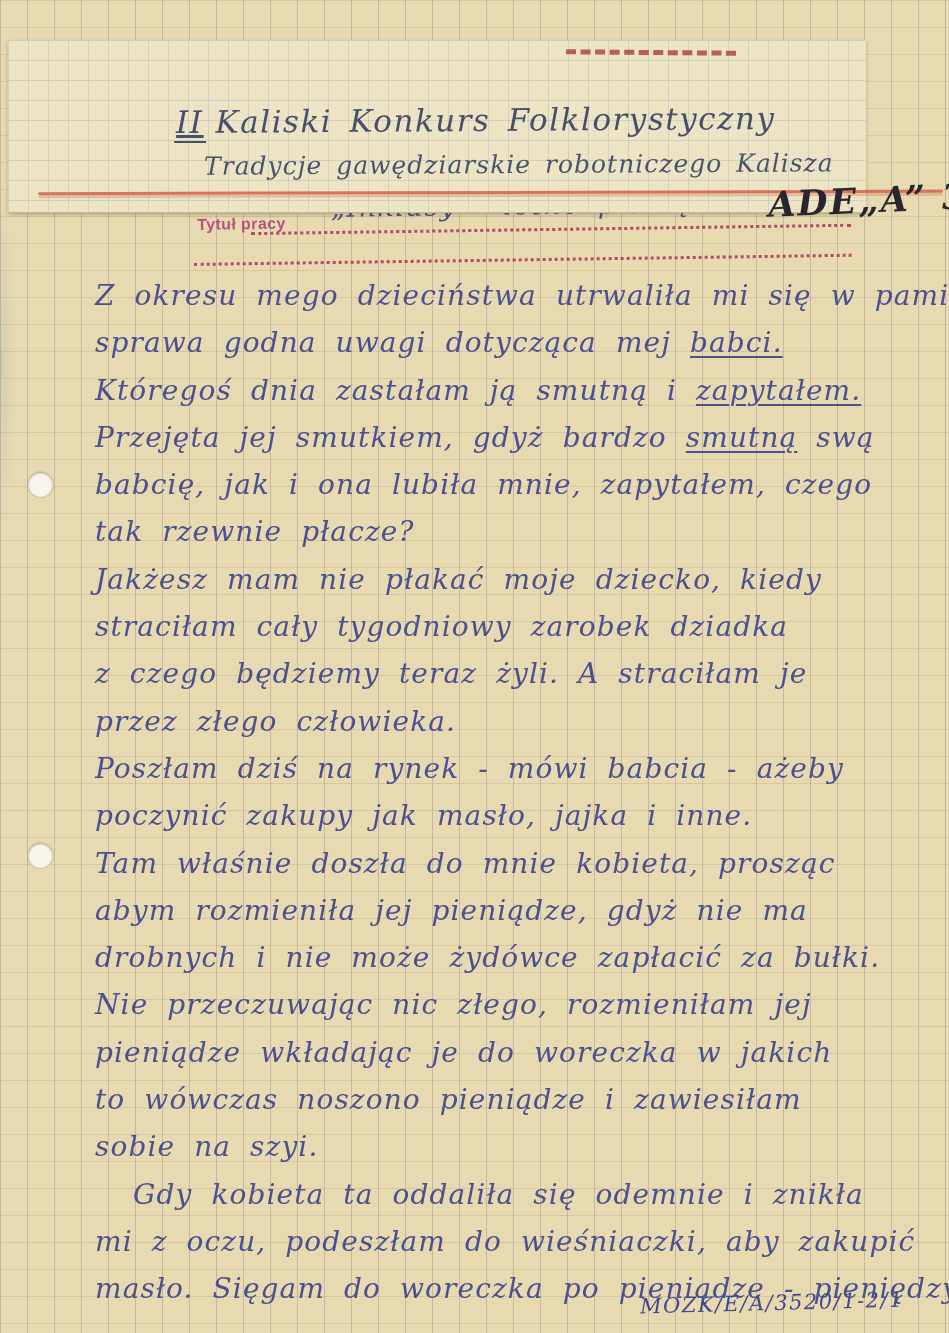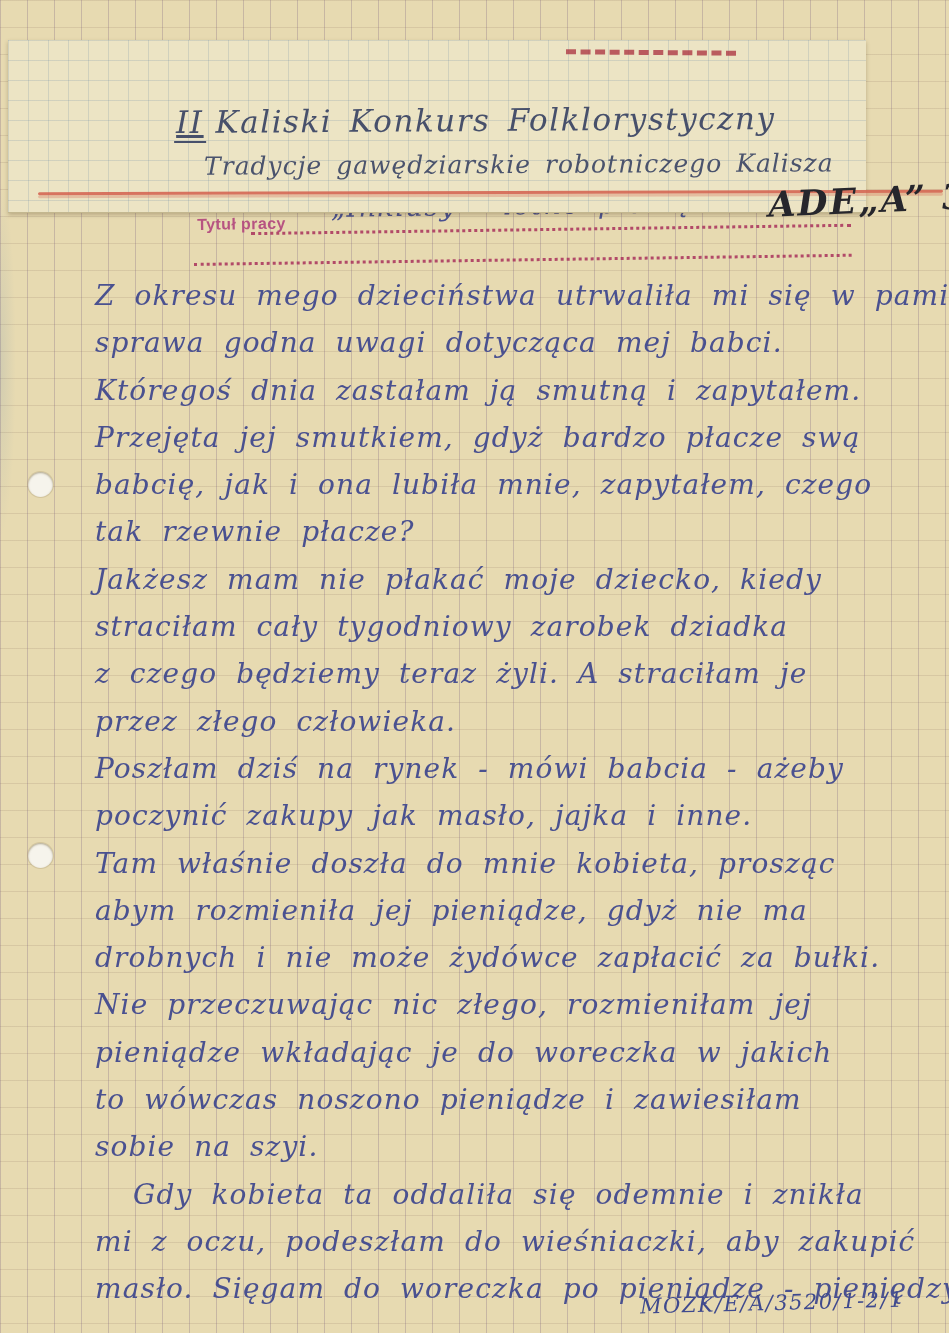--- a/index.html
+++ b/index.html
@@ -101,20 +101,21 @@
   .body-text{
     position:absolute;left:95px;top:279px;z-index:3;width:860px;
   }
   .hline{
     height:47.3px;
     font-style:italic;font-size:28px;color:#4a5190;
     letter-spacing:1.1px;word-spacing:9px;white-space:nowrap;
   }
   .hline.indent{padding-left:38px;}
   .uword{
+    text-decoration:underline;
     text-decoration-thickness:2px;
     text-underline-offset:4px;
   }
   .catalog{
     position:absolute;left:640px;top:1291px;z-index:3;
     font-style:italic;font-size:21px;color:#3f4a8e;
     letter-spacing:1.5px;white-space:nowrap;
     transform:rotate(-1.5deg);
   }
   .edge-smudge{
@@ -149,21 +150,21 @@
   </div>
 
   <div class="edge-smudge"></div>
   <div class="hole hole1"></div>
   <div class="hole hole2"></div>
 
   <div class="body-text">
       <div class="hline">Z okresu  mego  dzieciństwa utrwaliła mi się w pamięci.</div>
       <div class="hline">sprawa godna uwagi dotycząca mej <span class="uword">babci.</span></div>
       <div class="hline">Któregoś dnia zastałam ją smutną i <span class="uword">zapytałem.</span></div>
-      <div class="hline">Przejęta jej smutkiem, gdyż bardzo <span class="uword">płacze</span> swą</div>
+      <div class="hline">Przejęta jej smutkiem, gdyż bardzo <span class="uword">smutną</span> swą</div>
       <div class="hline">babcię, jak i ona lubiła mnie, zapytałem, czego</div>
       <div class="hline">tak rzewnie płacze?</div>
       <div class="hline">Jakżesz  mam nie płakać moje dziecko, kiedy</div>
       <div class="hline">straciłam cały tygodniowy zarobek dziadka</div>
       <div class="hline">z czego będziemy teraz żyli. A straciłam je</div>
       <div class="hline">przez złego człowieka.</div>
       <div class="hline">Poszłam dziś na rynek - mówi babcia - ażeby</div>
       <div class="hline">poczynić zakupy jak masło, jajka i inne.</div>
       <div class="hline">Tam właśnie doszła do mnie kobieta, prosząc</div>
       <div class="hline">abym rozmieniła jej pieniądze, gdyż nie ma</div>

